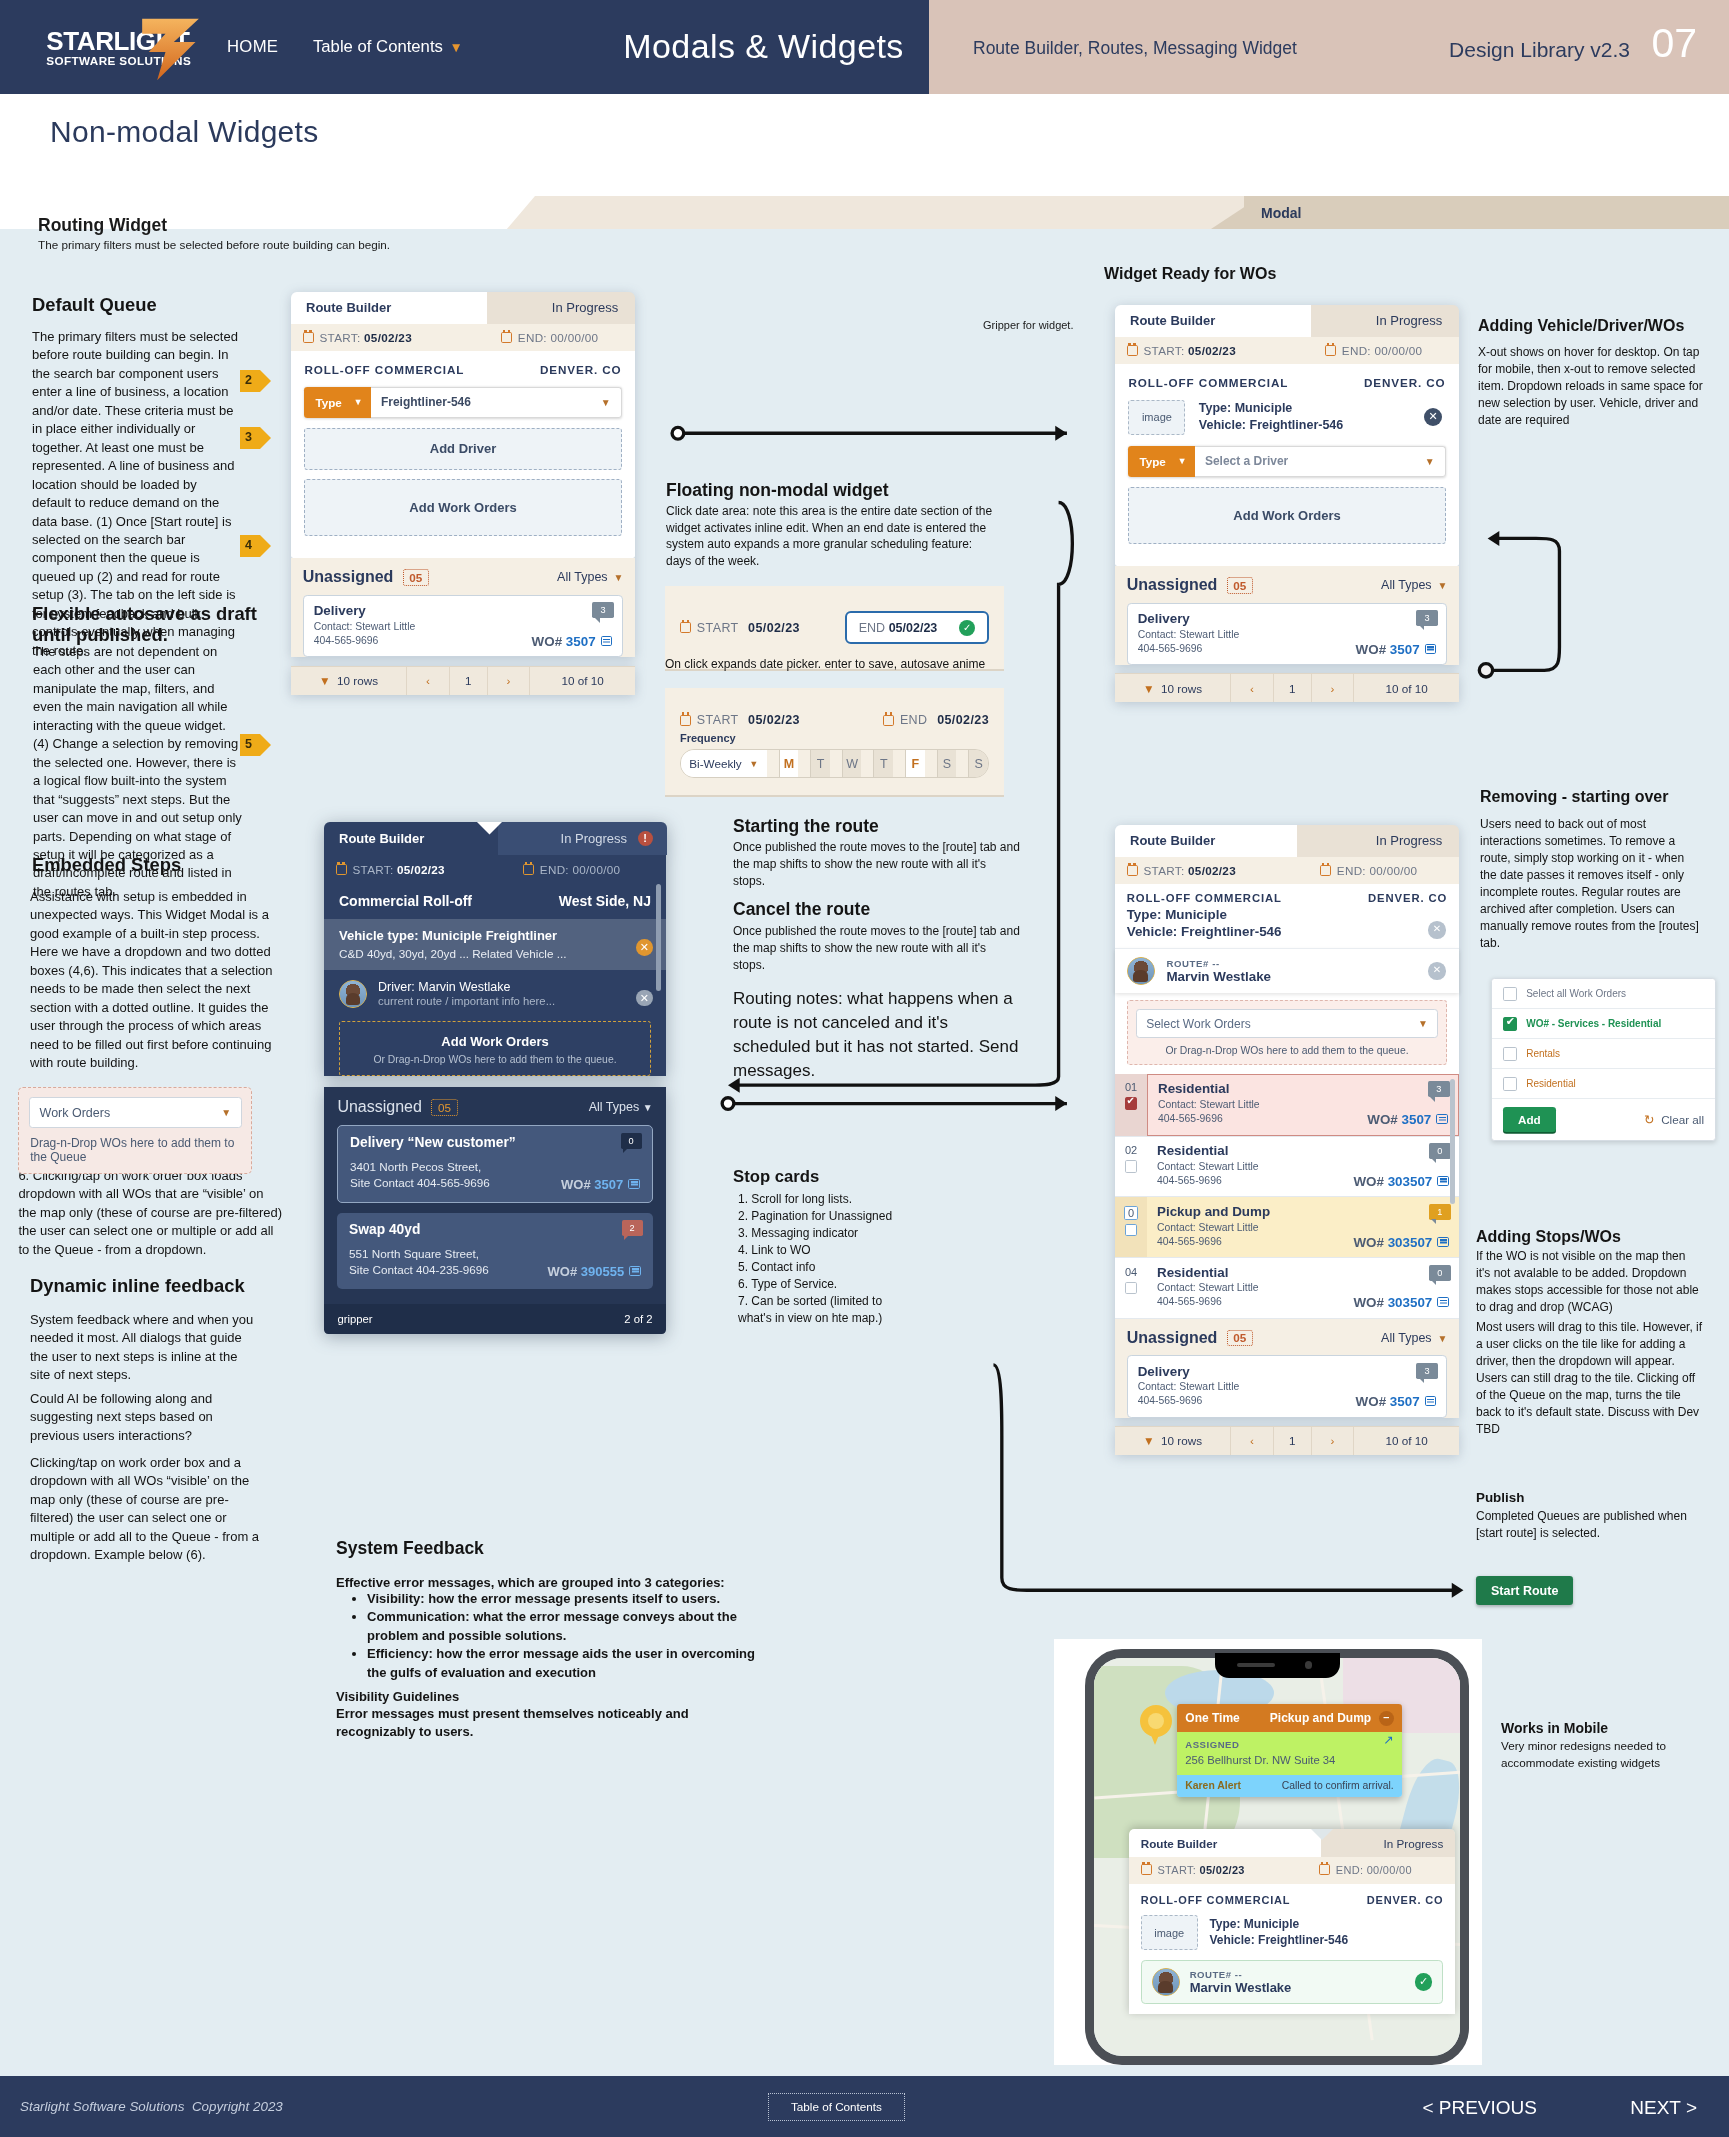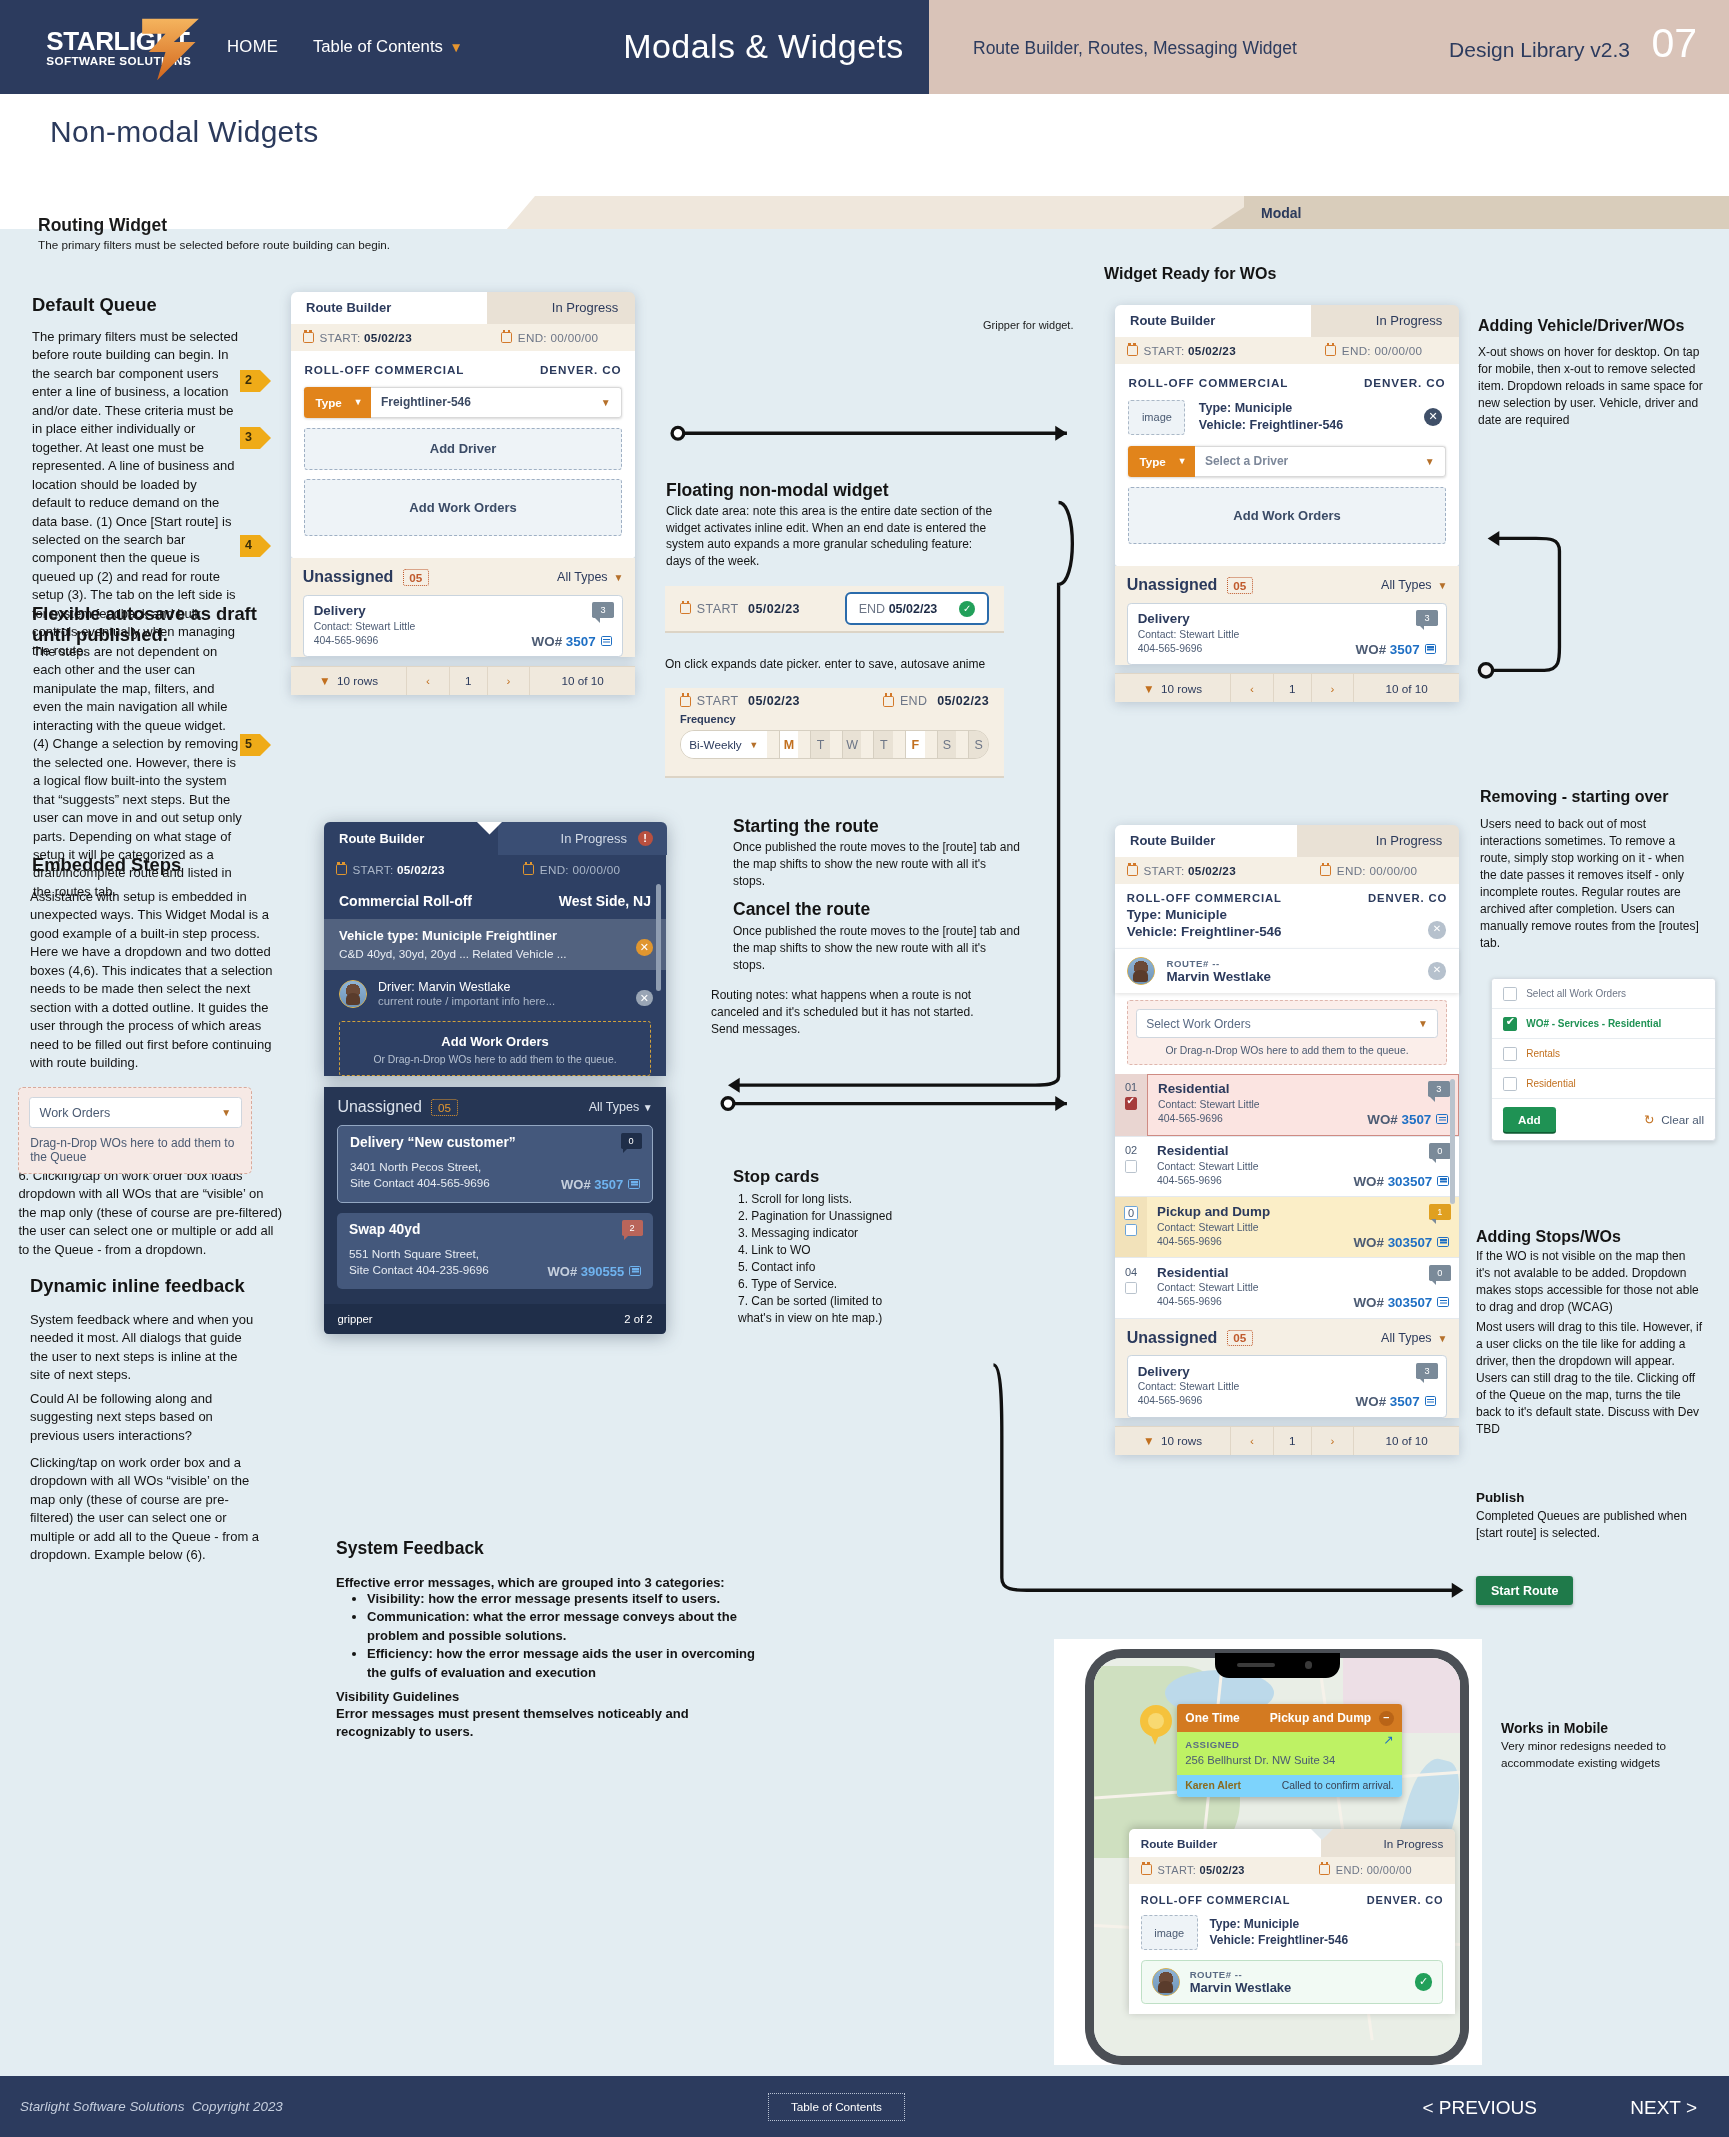--- a/index.html
+++ b/index.html
@@ -163,21 +163,21 @@
   .dbadge:after{content:"";position:absolute;left:2.5px;bottom:-4.2px;border-right:5px solid transparent;
      border-top:5px solid #1f2e49;}
   .dbadge.r{background:#b9655a;} .dbadge.r:after{border-top-color:#b9655a;}
   .msgicon.lt{border-color:#6fb3ef;} .msgicon.lt:before{background:#6fb3ef;box-shadow:0 2.5px 0 #6fb3ef;}
   .dfoot{background:#1f2e49;display:flex;justify-content:space-between;padding:9.2px 13.4px;font-size:11.3px;
      color:#fff;border-radius:0 0 4.2px 4.2px;}
   .dscroll{position:absolute;right:5px;top:62px;width:5px;height:107px;background:#8f9db1;border-radius:2.5px;}
 
   
   .datebox { position:absolute; background:#f5efe4; border-bottom:2.5px solid #dcd4c6; }
-  .db-row{display:flex;align-items:center;padding:6px 15px;justify-content:center;}
+  .db-row{display:flex;align-items:center;padding:25px 15px;justify-content:center;}
   .db-lab{font-size:12.5px;letter-spacing:0.4px;color:#6d7687;}
   .db-lab b{color:#1d2b46;margin-left:5.8px;}
   .endpill{margin-left:auto;border:2.1px solid #2a6bab;border-radius:5.8px;background:#fff;padding:6.7px 11.7px;
      display:flex;align-items:center;gap:22px;}
   .endpill .l{font-size:12.5px;color:#6d7687;}
   .endpill .l b{color:#1d2b46;}
   .chk{width:16px;height:16px;border-radius:50%;background:#22a05a;color:#fff;font-size:10px;
      text-align:center;line-height:16px;}
   .freq-lbl{font-size:11px;font-weight:bold;color:#2b3a5c;padding:0 15px;margin-bottom:5px;}
   .freq-row{display:flex;margin:0 15px 11.7px 15px;border:0.8px solid #d6cfc1;border-radius:14px;overflow:hidden;gap:12px;}
@@ -502,21 +502,21 @@
     <div class="freq-d on">F</div>
     <div class="freq-d">S</div>
     <div class="freq-d">S</div>
   </div>
 </div>
 
 <div class="h3" style="position:absolute;left:733px;top:816px;font-size:17.5px">Starting the route</div>
 <div class="p" style="position:absolute;left:733px;top:839px;width:288px;font-size:12px">Once published the route moves to the [route] tab and the map shifts to show the new route with all it's stops.</div>
 <div class="h3" style="position:absolute;left:733px;top:899px;font-size:17.5px">Cancel the route</div>
 <div class="p" style="position:absolute;left:733px;top:923px;width:288px;font-size:12px">Once published the route moves to the [route] tab and the map shifts to show the new route with all it's stops.</div>
-<div class="p" style="position:absolute;left:711px;top:987px;width:292px;font-size:12px">Routing notes: what happens when a route is not canceled and it's scheduled but it has not started. Send messages.</div>
+<div class="p" style="position:absolute;left:733px;top:987px;width:292px;font-size:17px">Routing notes: what happens when a route is not canceled and it's scheduled but it has not started. Send messages.</div>
 
 <div class="dwidget" style="left:324px;top:822px;width:342px">
   <div class="dtabs">
     <div class="dtab-l" style="width:174px">
         <div class="t">Route Builder</div>
       </div>
     <div class="dtab-r" style="left:174px;width:169px">
         <div class="t">In Progress</div>
       </div>
     <div class="dnotch" style="left:153px"></div>

